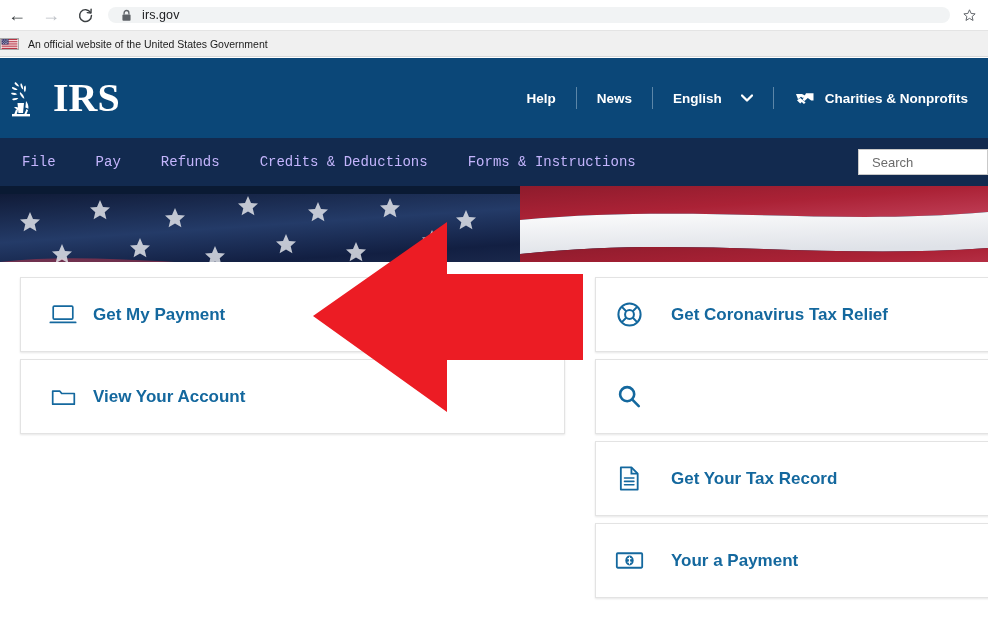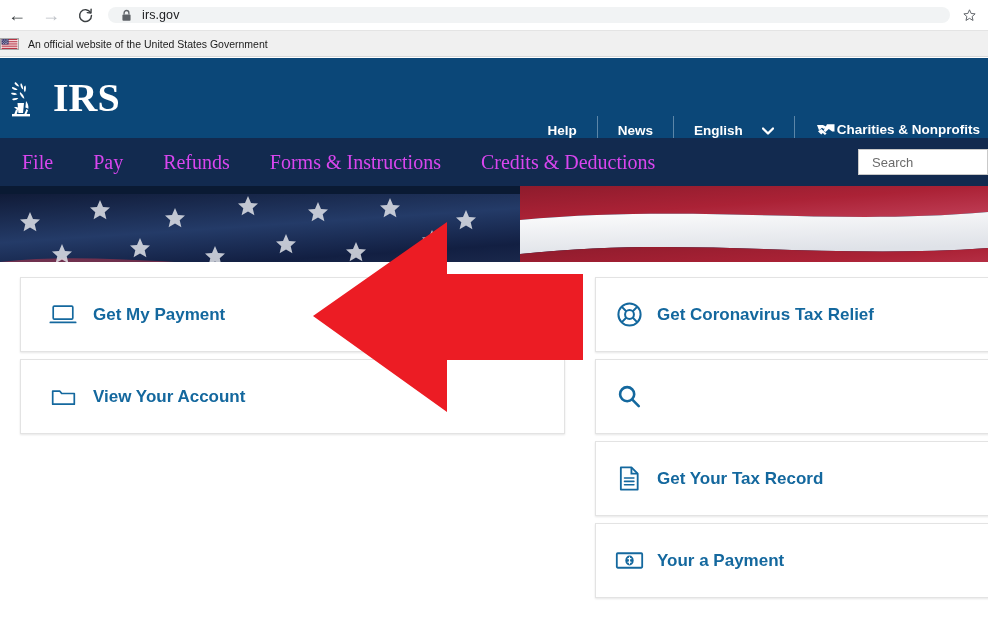--- a/index.html
+++ b/index.html
@@ -76,53 +76,53 @@
     color: #ffffff;
     font-family: "Liberation Serif", serif;
     font-size: 40px;
     font-weight: 700;
     letter-spacing: 0px;
     line-height: 1;
     margin-left: 1px;
   }
   .header-right {
     margin-left: auto;
-    display: flex; align-items: flex-end;
+    display: flex; align-items: center;
     height: 100%;
-    padding-right: 0;
+    padding-right: 12px;
   }
   .hdr-link {
     color: #ffffff;
     font-size: 13.5px;
     font-weight: bold;
     padding: 0 20px;
     white-space: nowrap;
     font-family: "Liberation Sans", sans-serif;
   }
   .hdr-sep { width: 1px; height: 22px; background: #5c86a8; }
   .lang-link { display: flex; align-items: center; gap: 19px; }
   .chev { font-size: 11px; }
   .charities {
-    display: flex; align-items: center; 
+    display: flex; align-items: center; gap: 9px;
     padding: 0 8px 0 20px;
   }
   .charities-icon { width: 22px; height: 18px; flex: none; }
 
   
   .irs-nav {
     position: absolute; left: 0; top: 138px; width: 988px; height: 48px;
     background: #122a4f;
     display: flex; align-items: center;
   }
   .nav-item {
-    color: #d946ef;
-    font-size: 20px;
+    color: #c4b5fd;
+    font-size: 14px;
     padding: 0 20px;
     white-space: nowrap;
-    font-family: Liberation Serif, serif;
+    font-family: Liberation Mono, monospace;
   }
   .nav-item:first-child { padding-left: 22px; }
   .search-wrap { margin-left: auto; padding-right: 0; }
   .search-input {
     width: 130px; height: 26px;
     border: 1px solid #c9c9c9;
     background: #ffffff;
     font-size: 13px;
     padding: 0 13px;
     color: #555;
@@ -166,21 +166,21 @@
     color: #0c5c8f;
   }
   .card-label {
     margin-left: 15px;
     color: #14689e;
     font-size: 17px;
     font-weight: bold;
     white-space: nowrap;
     font-family: "Liberation Sans", sans-serif;
   }
-  .col-right .card-label { margin-left: 13px; }
+  .col-right .card-label { margin-left: 27px; }
 
   
   .annotation-arrow {
     position: absolute; left: 0; top: 0;
     width: 988px; height: 626px;
     pointer-events: none;
   }
 </style>
 </head>
 <body>
@@ -284,22 +284,22 @@
         </svg>
         <span>Charities &amp; Nonprofits</span>
       </span>
     </div>
   </div>
 
   <div class="irs-nav">
     <span class="nav-item">File</span>
     <span class="nav-item">Pay</span>
     <span class="nav-item">Refunds</span>
+    <span class="nav-item">Credits &amp; Deductions</span>
     <span class="nav-item">Forms &amp; Instructions</span>
-    <span class="nav-item">Credits &amp; Deductions</span>
     <span class="search-wrap">
       <input class="search-input" type="text" placeholder="Search" style="">
     </span>
   </div>
 
   <div class="hero">
     <svg viewBox="0 0 988 110" preserveAspectRatio="none">
       <defs>
         <linearGradient id="gBlue" x1="0" y1="0" x2="0.6" y2="1">
           <stop offset="0%" stop-color="#0d1630"></stop>

